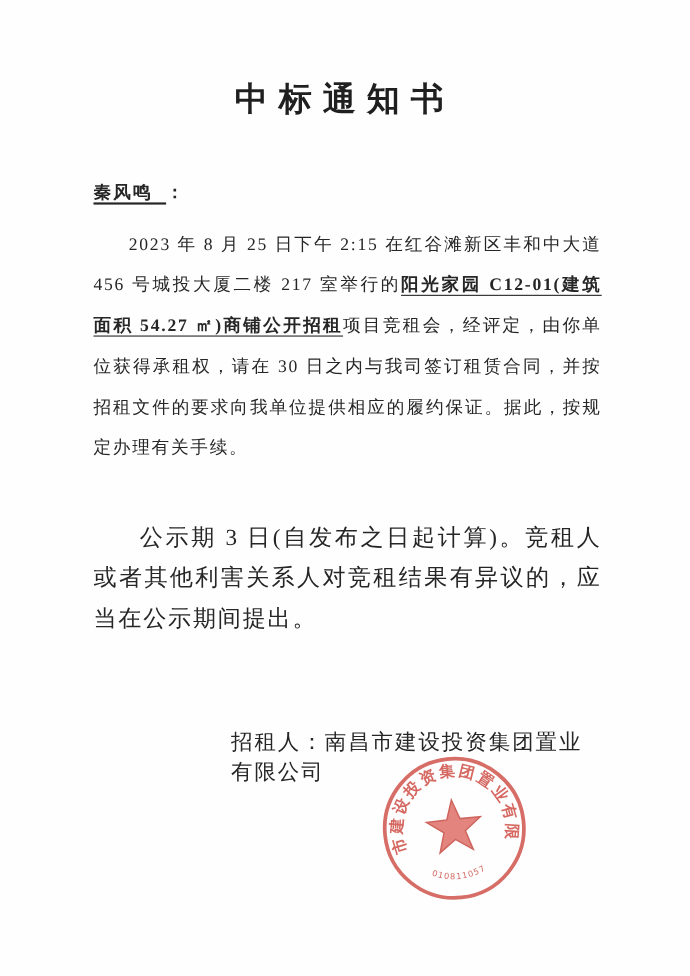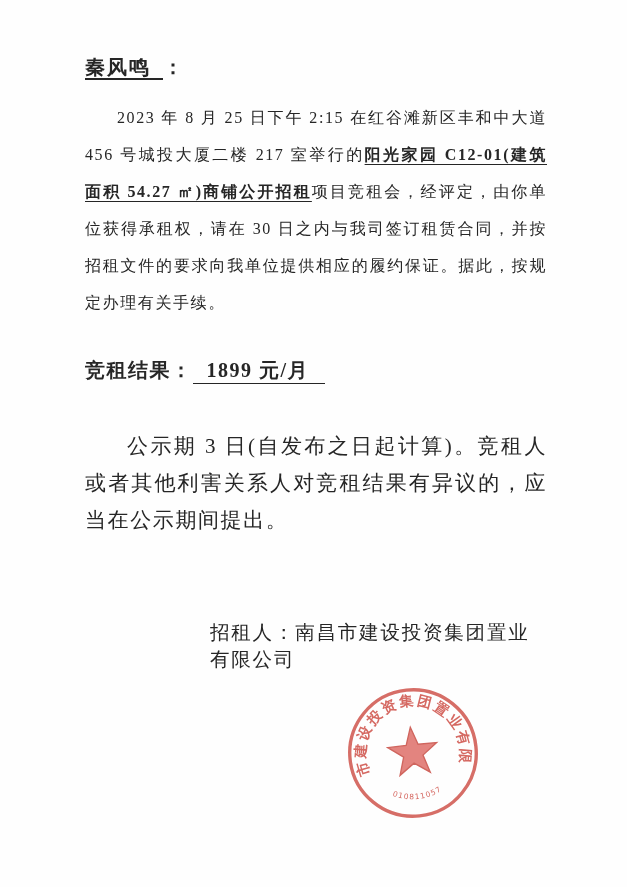--- a/index.html
+++ b/index.html
@@ -19,21 +19,21 @@
     font-size: 30px;
     font-weight: bold;
     letter-spacing: 10px;
     color: #1f1f1f;
   }
   .content {
     margin: 0 80px 0 85px;
   }
   .salutation {
     margin-top: 54px;
-    font-size: 20px;
+    font-size: 16px;
     font-weight: bold;
     letter-spacing: 2px;
   }
   .salutation .name {
     border-bottom: 2px solid #262626;
     padding-right: 12px;
   }
   .body-par {
     margin-top: 18px;
     font-size: 16px;
@@ -81,28 +81,28 @@
     mix-blend-mode: multiply;
     transform: rotate(-6deg);
     pointer-events: none;
   }
 </style>
 </head>
 <body>
 
 <div class="page">
 
+  <div class="doc-title">中标通知书</div>
 
   <div class="content">
 
     <div class="salutation"><span class="name">秦风鸣</span><span>：</span></div>
 
     <div class="body-par"><span>2023 年 8 月 25 日下午 2:15 在红谷滩新区丰和中大道 456 号城投大厦二楼 217 室举行的</span><span class="hl">阳光家园 C12-01(建筑面积 54.27 ㎡)商铺公开招租</span><span>项目竞租会，经评定，由你单位获得承租权，请在 30 日之内与我司签订租赁合同，并按招租文件的要求向我单位提供相应的履约保证。据此，按规定办理有关手续。</span></div>
 
-    <div class="result-line"><span>竞租结果：</span><span class="value">1899 元/月</span></div>
 
     <div class="notice-block">
       <div class="indent">公示期 3 日(自发布之日起计算)。竞租人或者其他利害关系人对竞租结果有异议的，应当在公示期间提出。</div>
     </div>
 
     <div class="signature">
       <div class="lessor">招租人：南昌市建设投资集团置业有限公司</div>
 
     </div>
 

